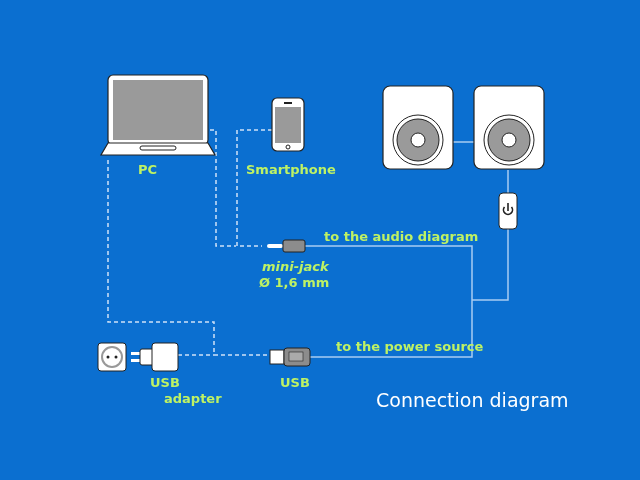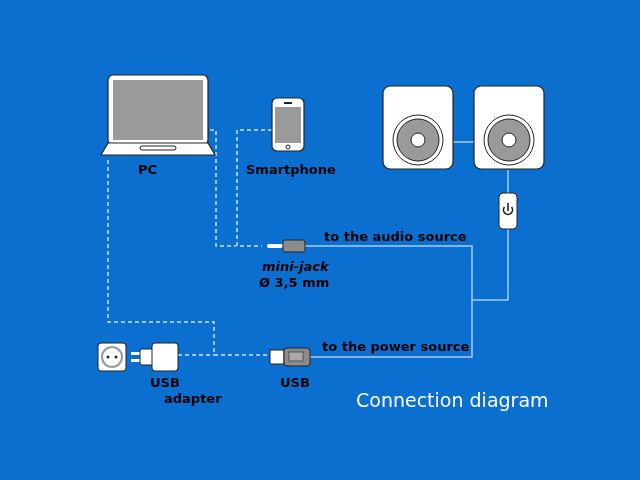--- a/index.html
+++ b/index.html
@@ -1,19 +1,19 @@
 <!DOCTYPE html>
 <html><head>
 <meta charset="utf-8">
 <style>
   html, body { margin: 0; padding: 0; }
   body { width: 640px; height: 480px; background: #0b6fd0; overflow: hidden; position: relative; font-family: "DejaVu Sans", sans-serif; }
   #stage { position: absolute; left: 0; top: 0; width: 640px; height: 480px; }
-  .lbl { position: absolute; color: #000000; font-size: 13px; font-weight: bold; text-align: center; line-height: 17px; white-space: nowrap; }
-  .title { position: absolute; color: #ffffff; font-size: 19px; line-height: 22px; white-space: nowrap; }
+  .lbl { position: absolute; color: #bef264; font-size: 13px; font-weight: bold; text-align: center; line-height: 17px; white-space: nowrap; }
+  .title { position: absolute; color: #ffffff; font-size: 19px; line-height: 22px; white-space: nowrap; margin-left: 20px; }
 </style>
 </head>
 <body>
 
 <svg id="stage" viewBox="0 0 640 480">
 
   <g fill="none" stroke="#cfe2f7" stroke-width="1.5" stroke-dasharray="4,3">
     <path d="M210,130 H216 V246 H236"></path>
     <path d="M272,130 H237 V246 H262"></path>
     <path d="M108,160 V322 H214 V355 H270"></path>
@@ -80,20 +80,20 @@
   <g>
     <rect x="131" y="352" width="10" height="3" fill="#fff"></rect>
     <rect x="131" y="359" width="10" height="3" fill="#fff"></rect>
     <rect x="140" y="349" width="15" height="16" rx="2" fill="#fff" stroke="#222"></rect>
     <rect x="152" y="343" width="26" height="28" rx="3" fill="#fff" stroke="#222"></rect>
   </g>
 </svg>
 
 <div class="lbl" style="left:138px;top:161px;">PC</div>
 <div class="lbl" style="left:246px;top:161px;text-align:right;">Smartphone</div>
-<div class="lbl" style="left:324px;top:228px;">to the audio source</div>
+<div class="lbl" style="left:324px;top:228px;">to the audio diagram</div>
 <div class="lbl" style="left:262px;top:258px;font-style:italic;">mini-jack</div>
-<div class="lbl" style="left:259px;top:274px;">Ø 3,5 mm</div>
-<div class="lbl" style="left:322px;top:338px;">to the power source</div>
+<div class="lbl" style="left:259px;top:274px;">Ø 1,6 mm</div>
+<div class="lbl" style="left:336px;top:338px;">to the power source</div>
 <div class="lbl" style="left:150px;top:374px;">USB</div>
 <div class="lbl" style="left:136px;top:390px;margin-left:28px;">adapter</div>
 <div class="lbl" style="left:280px;top:374px;">USB</div>
 <div class="title" style="left:356px;top:389px;">Connection diagram</div>
 
 </body></html>

